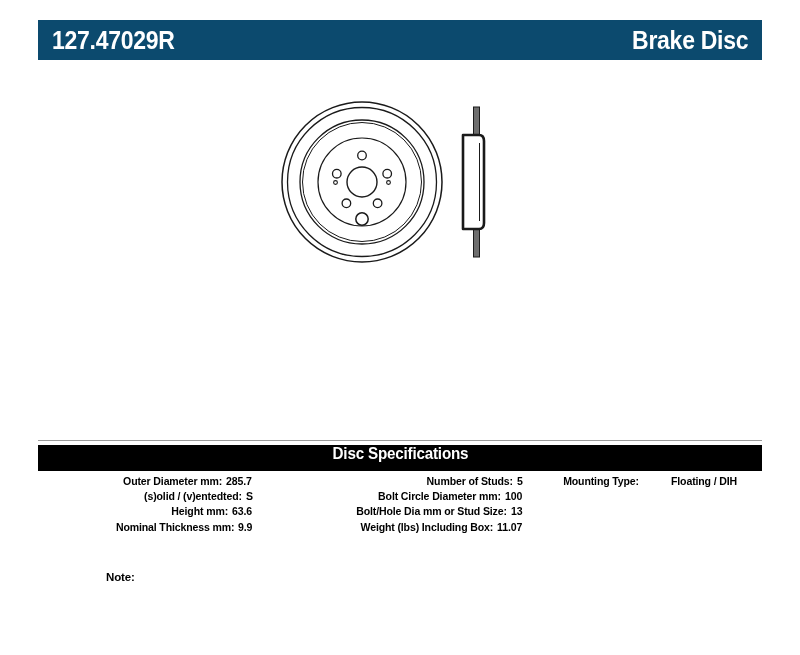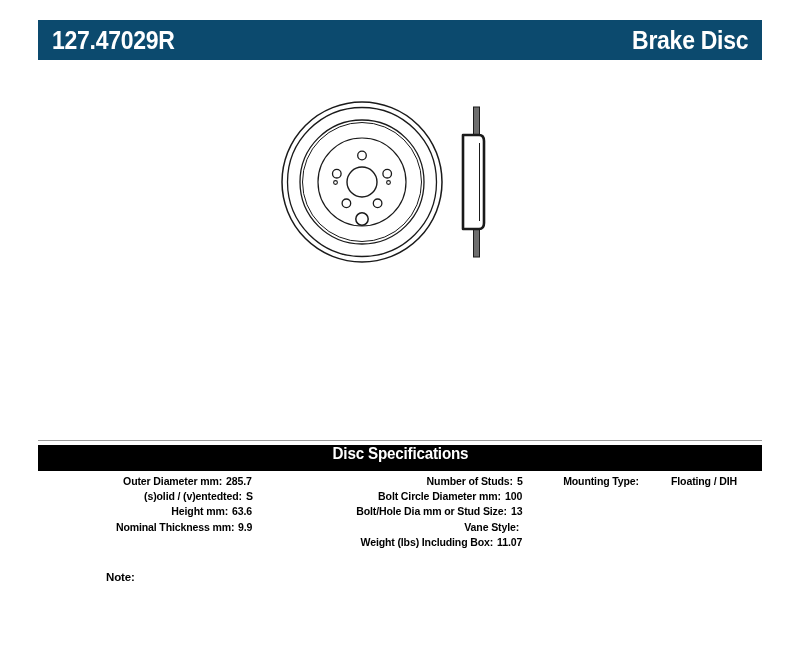--- a/index.html
+++ b/index.html
@@ -236,24 +236,20 @@
     </div>
     <div class="spec-row">
       <span class="spec-label">Bolt Circle Diameter mm:</span>
       <span class="spec-value">100</span>
     </div>
     <div class="spec-row">
       <span class="spec-label">Bolt/Hole Dia mm or Stud Size:</span>
       <span class="spec-value">13</span>
     </div>
     <div class="spec-row">
-      <span class="spec-label">Vane Style:</span>
-      <span class="spec-value"></span>
-    </div>
-    <div class="spec-row">
       <span class="spec-label">Weight (lbs) Including Box:</span>
       <span class="spec-value">11.07</span>
     </div>
   </div>
 
   <div class="spec-col spec-col-right">
     <div class="spec-row">
       <span class="spec-label">Mounting Type:</span>
       <span class="spec-value">Floating / DIH</span>
     </div>

